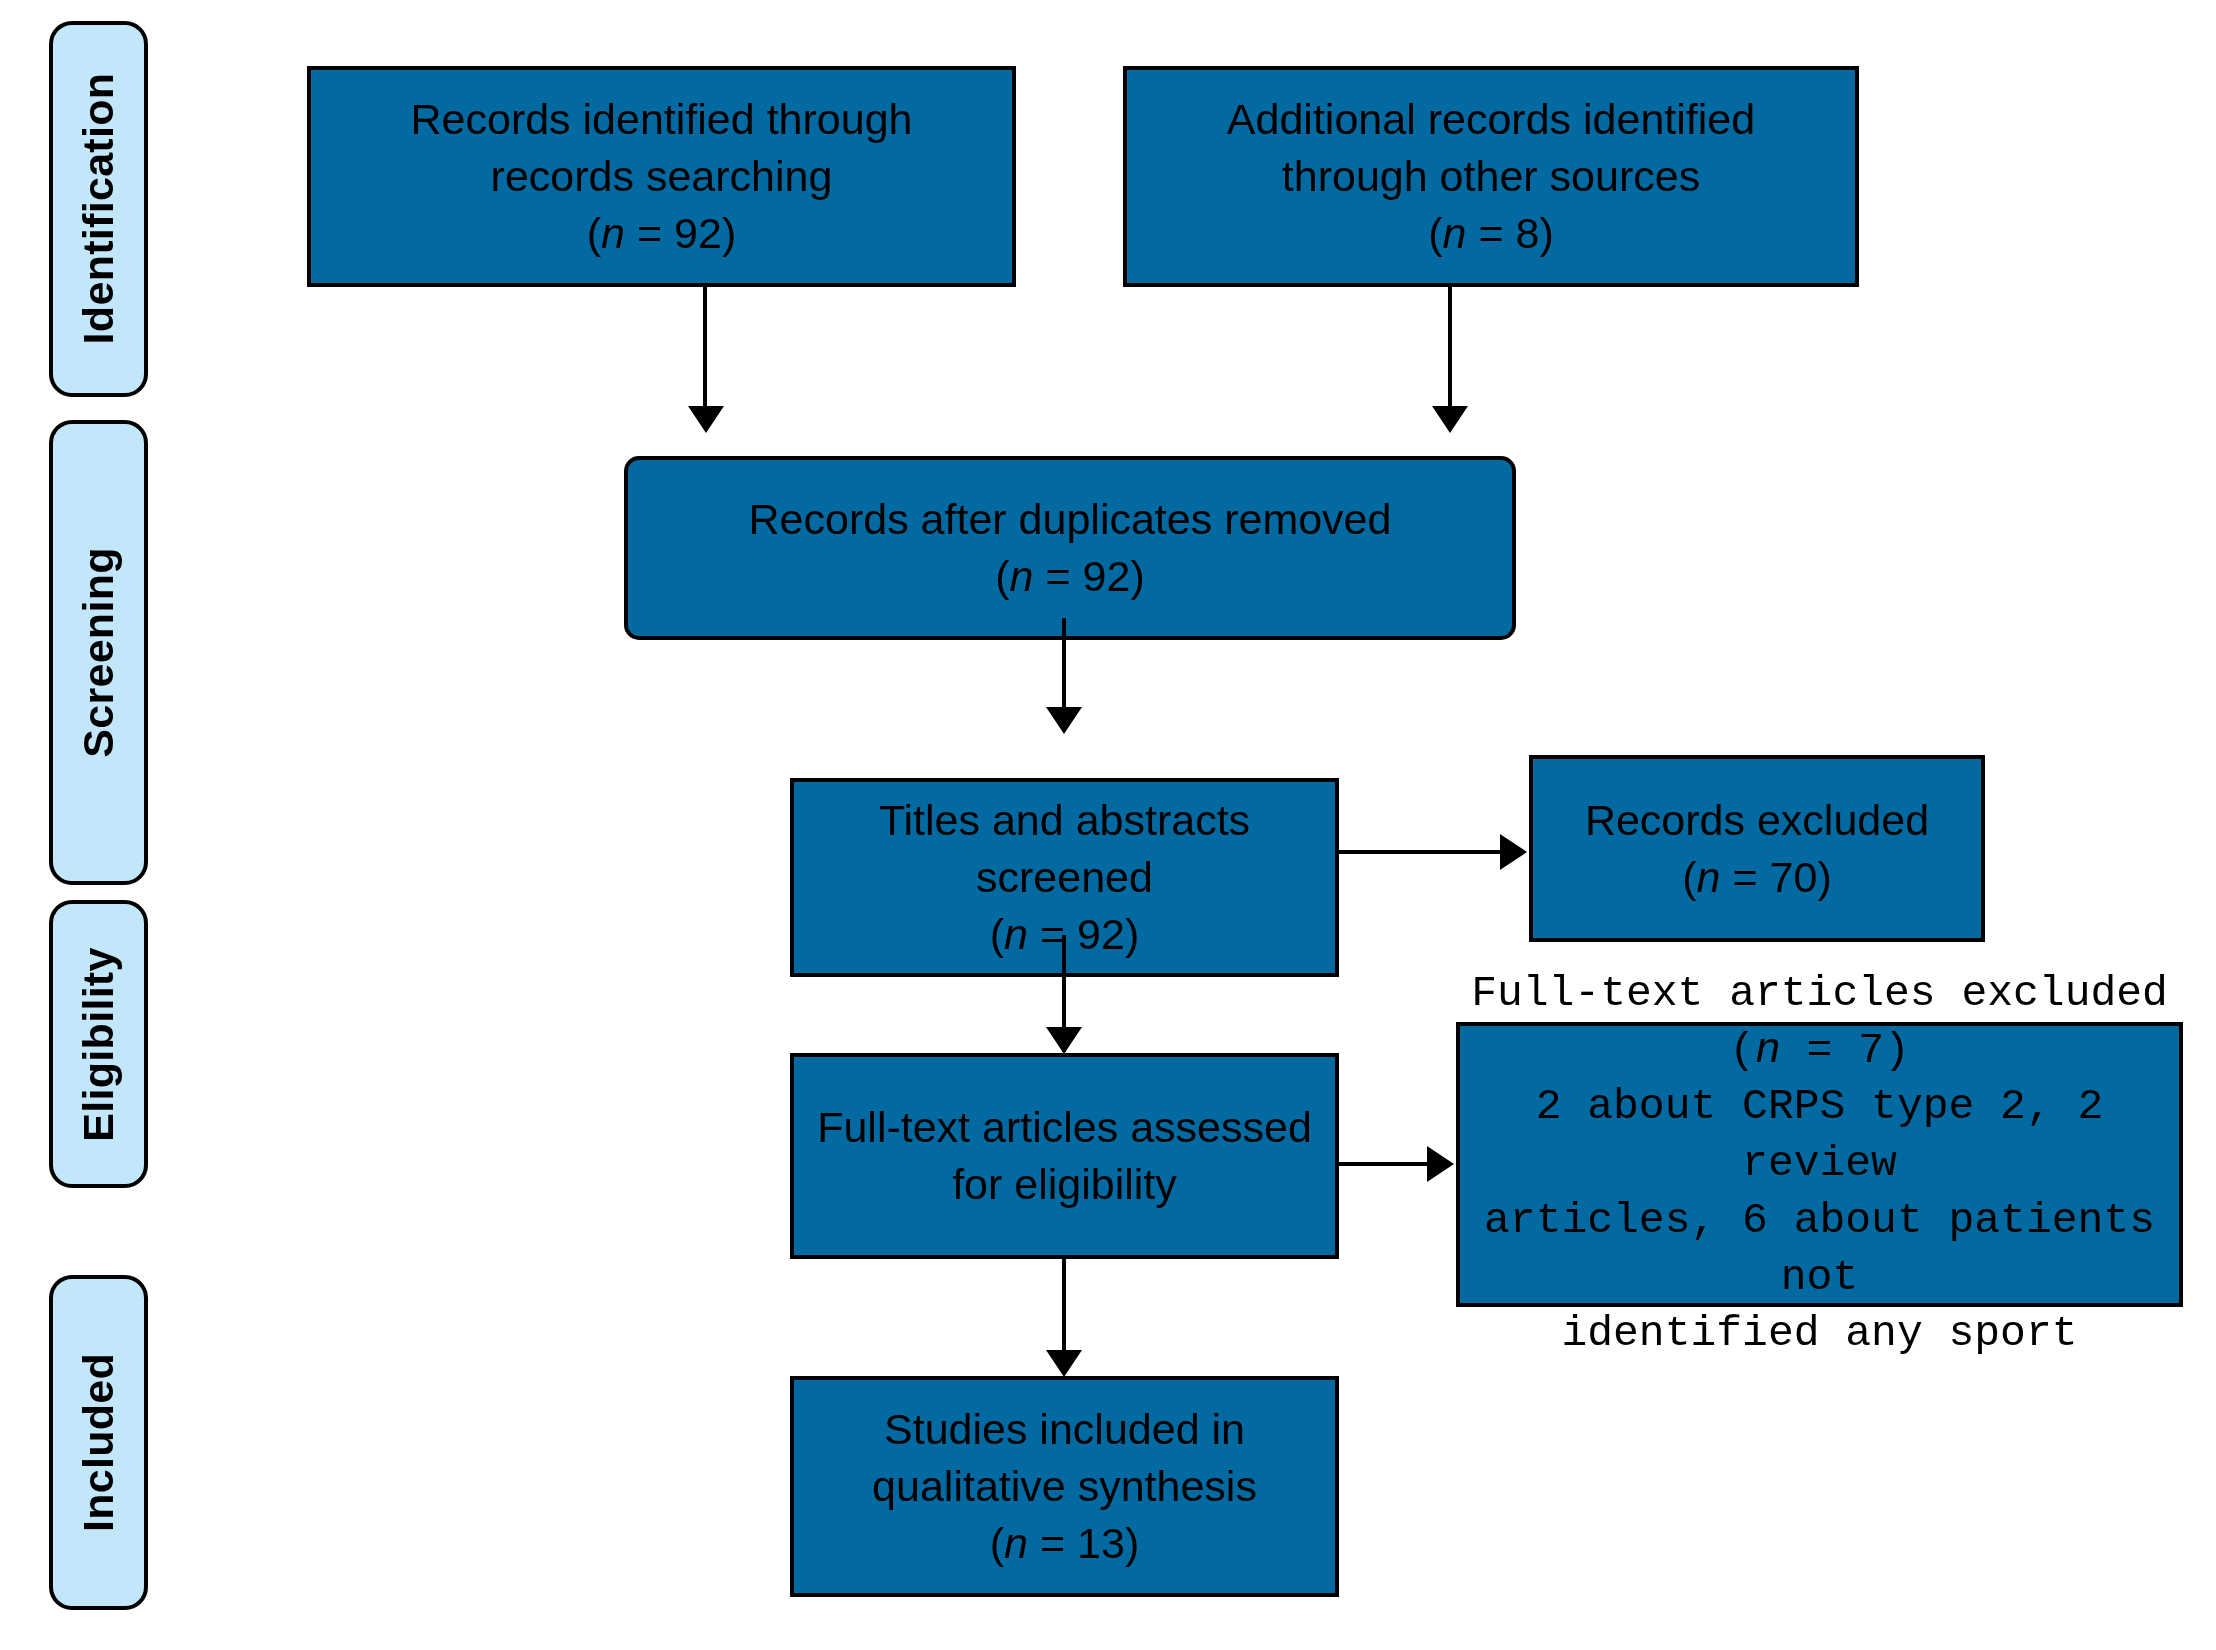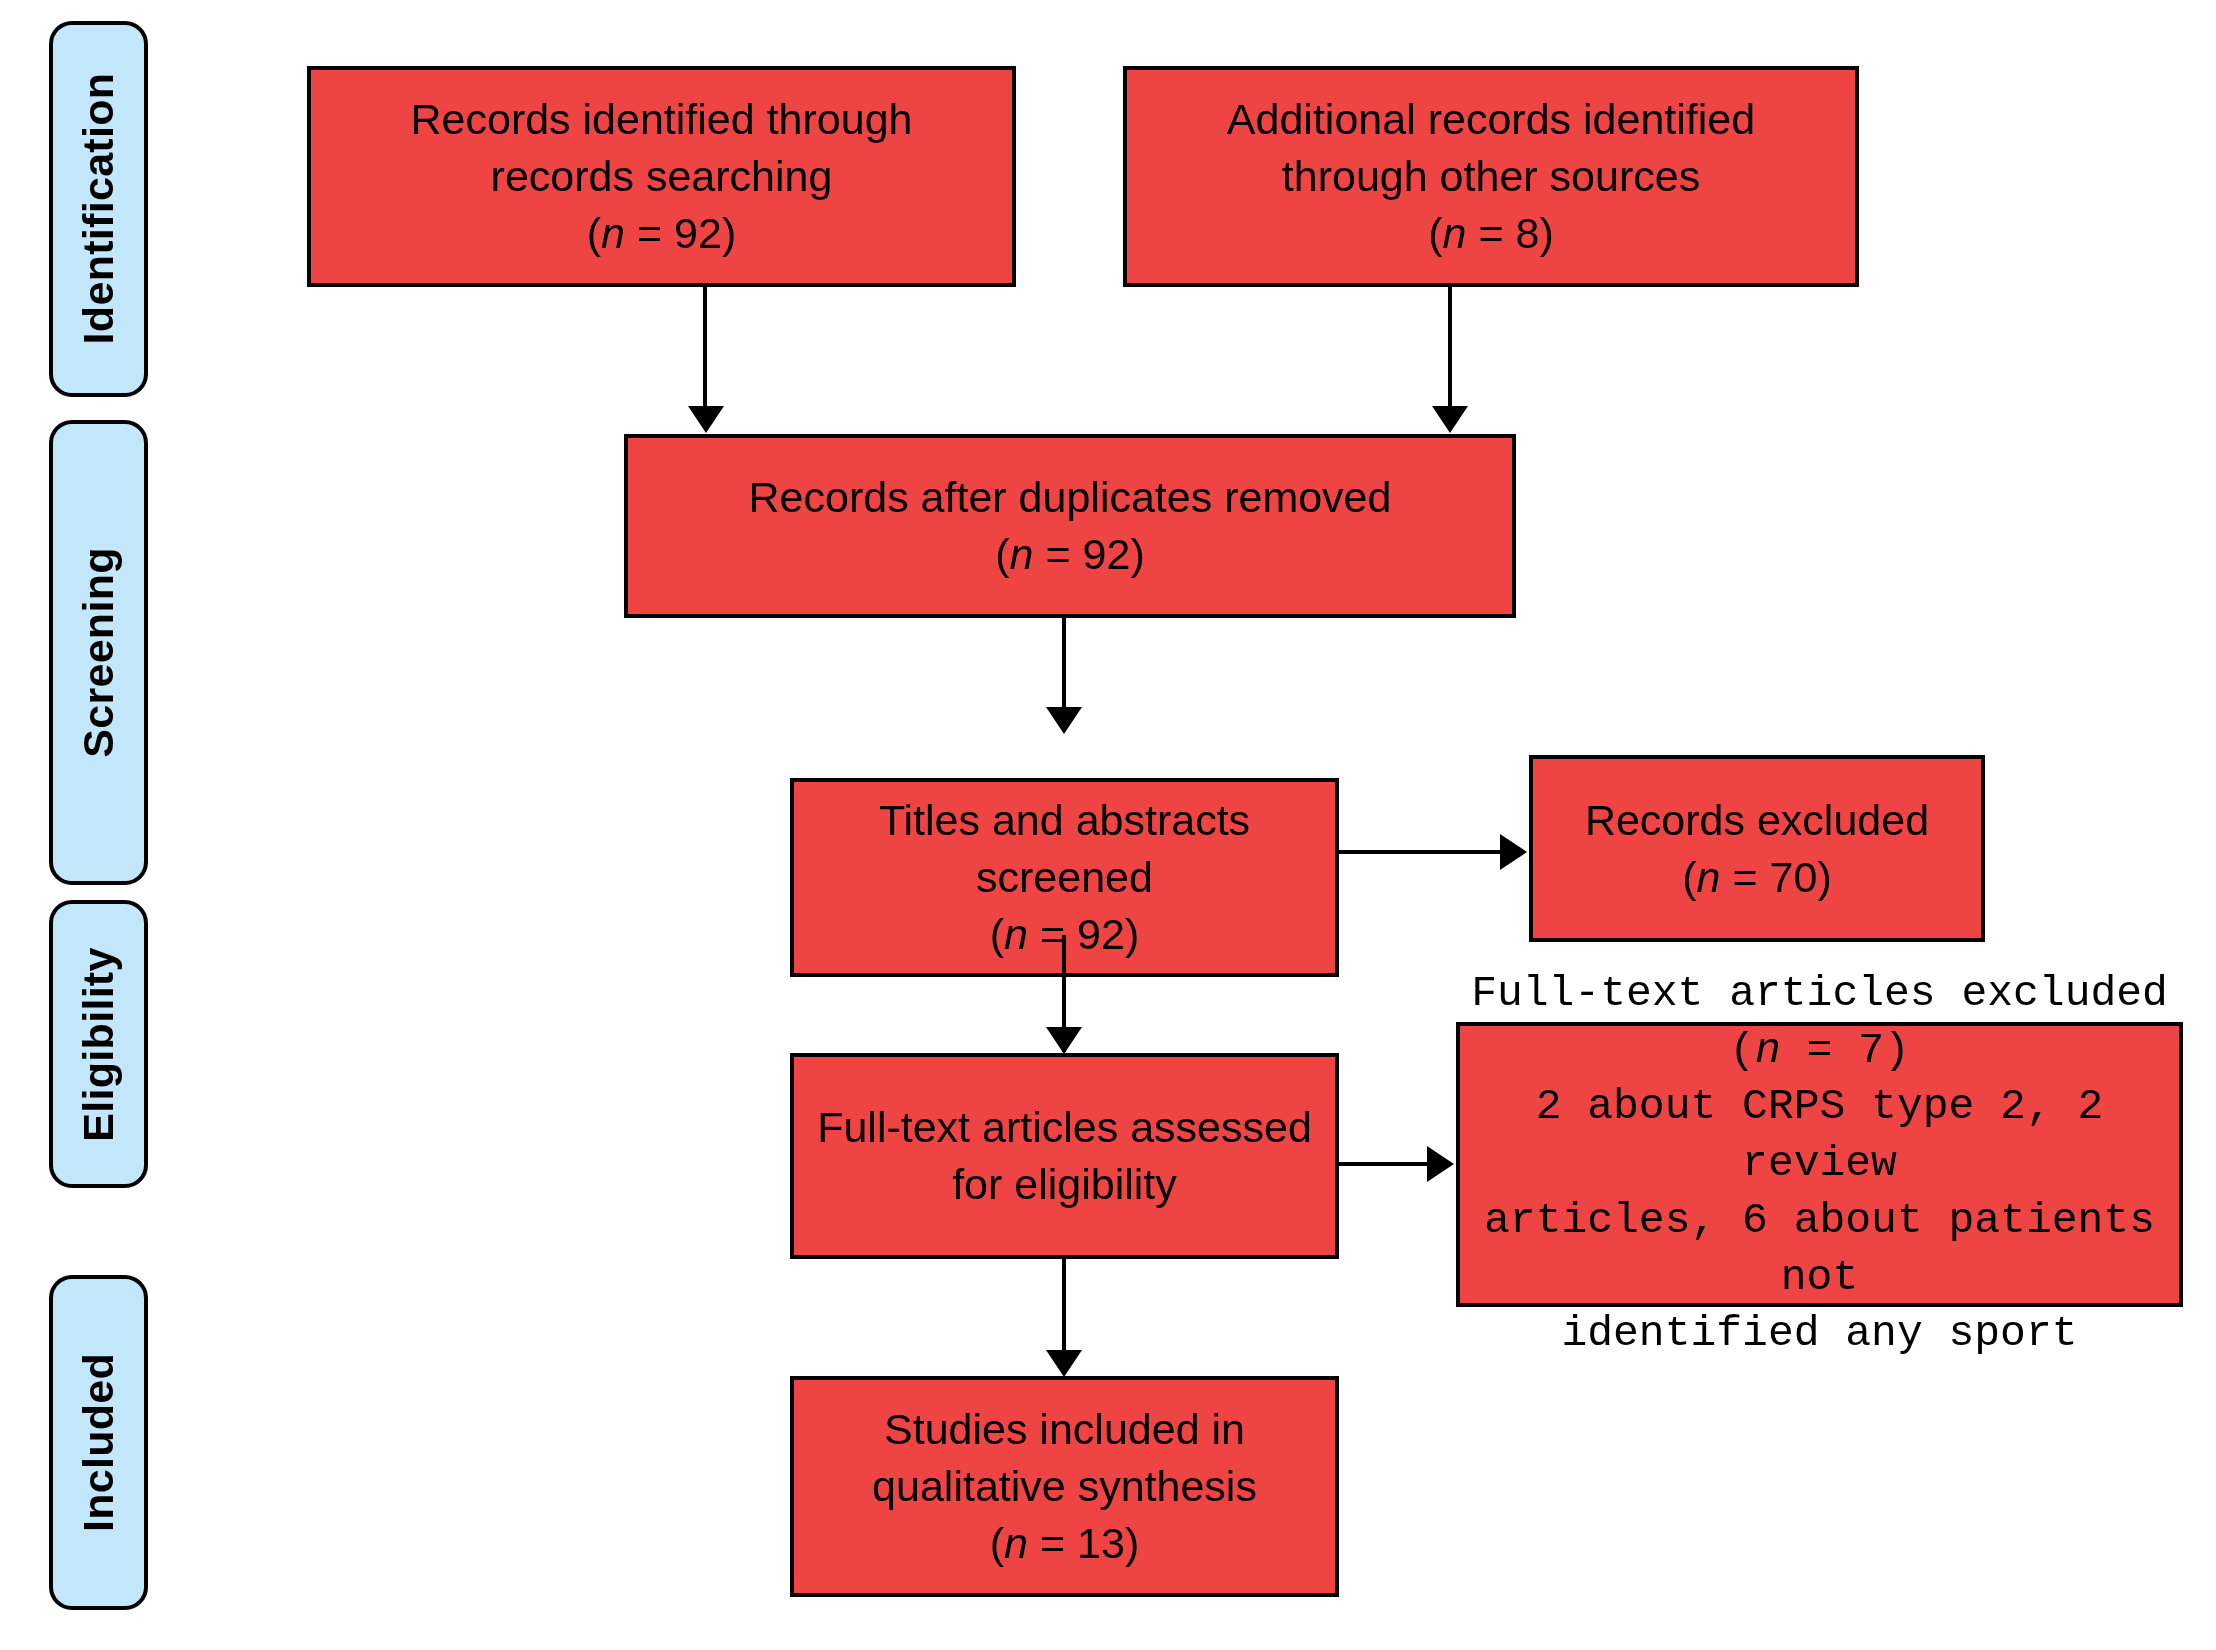--- a/index.html
+++ b/index.html
@@ -36,21 +36,21 @@
     font-weight: bold;
     font-size: 43px;
     letter-spacing: 0.3px;
     color: #000000;
     line-height: 1;
   }
 
   
   .flow-box {
     position: absolute;
-    background: #ef4444;
+    background: #0369a1;
     border: 4.1px solid #000000;
     box-sizing: border-box;
     display: flex;
     align-items: center;
     justify-content: center;
     padding: 4.1px 9.6px;
   }
   .flow-box .box-text {
     text-align: center;
     font-size: 43px;
@@ -123,21 +123,21 @@
       <div><span>(</span><i>n</i><span> = </span><span>8</span><span>)</span></div>
     </div>
   </div>
 
   <div class="connector-v" style="left:703px; top:287px; height:124px;"></div>
   <div class="arrowhead-down" style="left:688px; top:406px;"></div>
 
   <div class="connector-v" style="left:1448px; top:287px; height:124px;"></div>
   <div class="arrowhead-down" style="left:1432px; top:406px;"></div>
 
-  <div class="flow-box" style="left:624px; top:434px; width:892px; height:184px;">
+  <div class="flow-box" style="left:624px; top:456px; width:892px; height:184px;border-radius:15px;">
     <div class="box-text">
       <div>Records after duplicates removed</div>
       <div><span>(</span><i>n</i><span> = </span><span>92</span><span>)</span></div>
     </div>
   </div>
 
   <div class="connector-v" style="left:1062px; top:618px; height:93px;"></div>
   <div class="arrowhead-down" style="left:1046px; top:707px;"></div>
 
   <div class="flow-box" style="left:790px; top:736px; width:549px; height:199px;margin-top:42px;">

